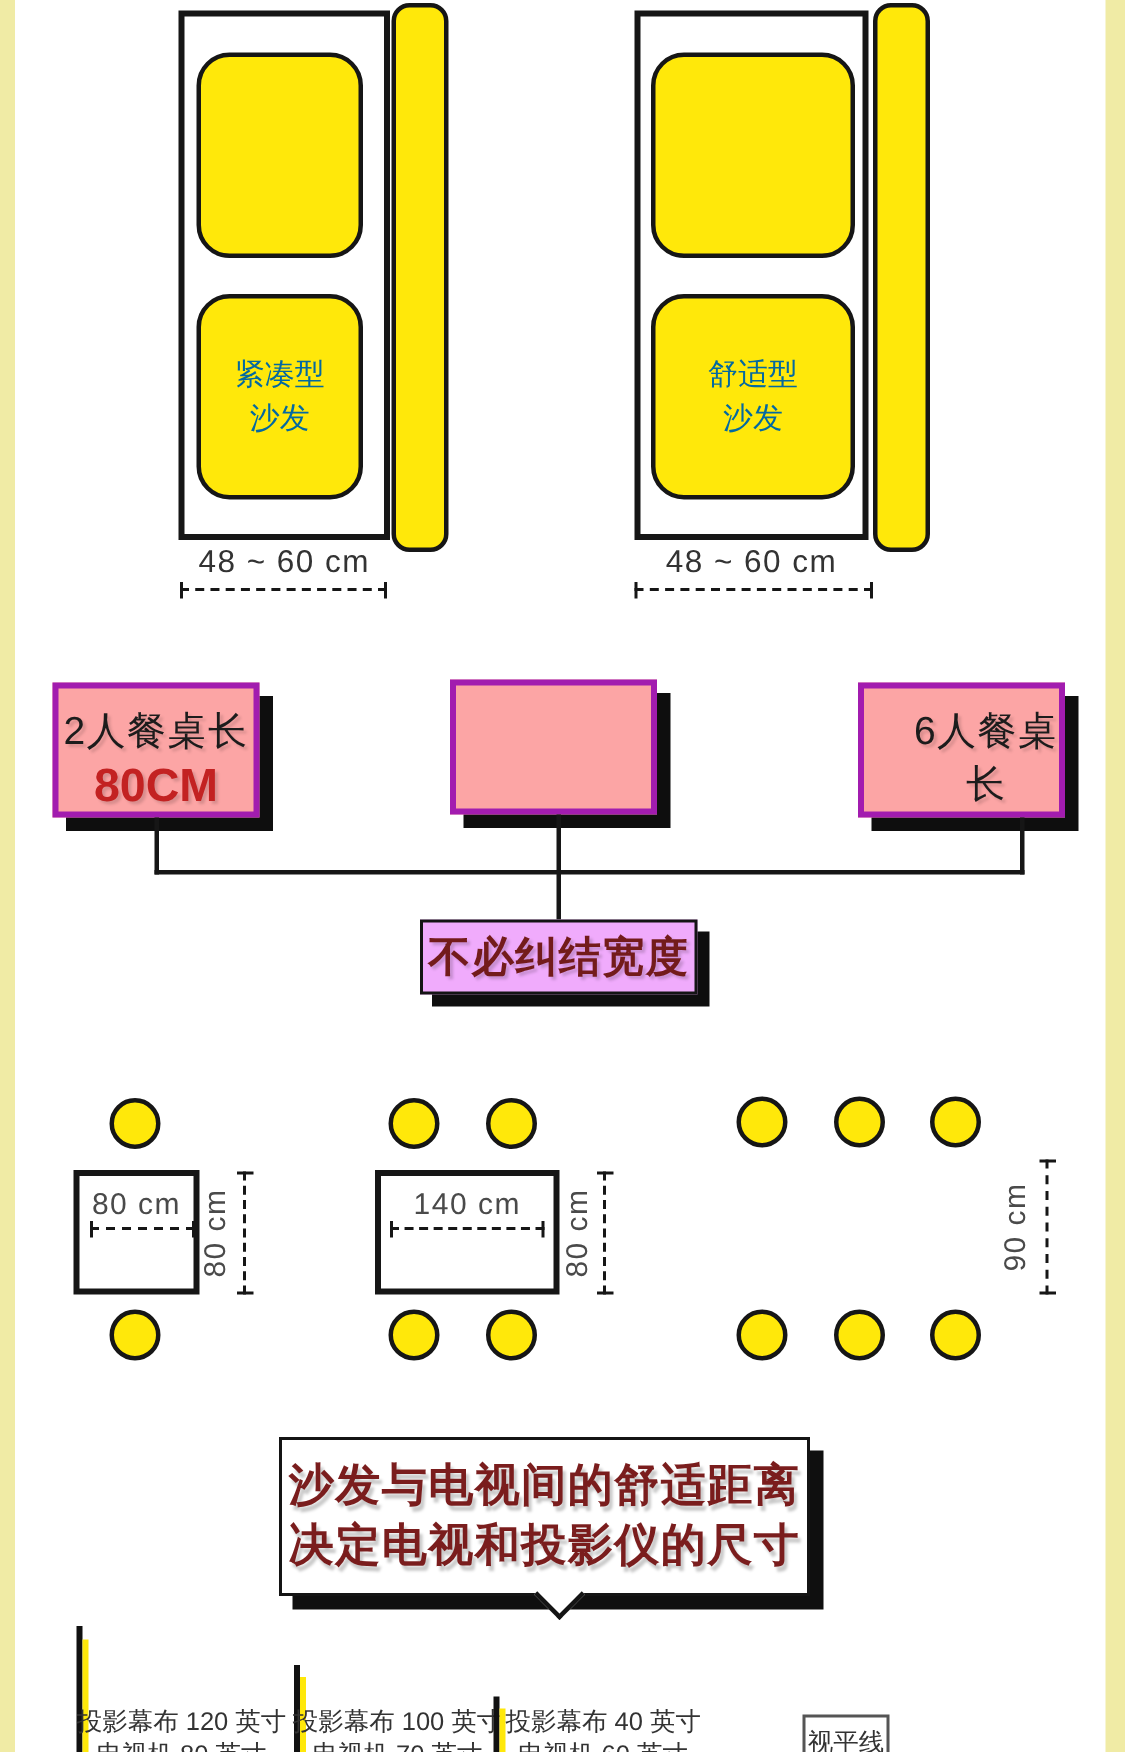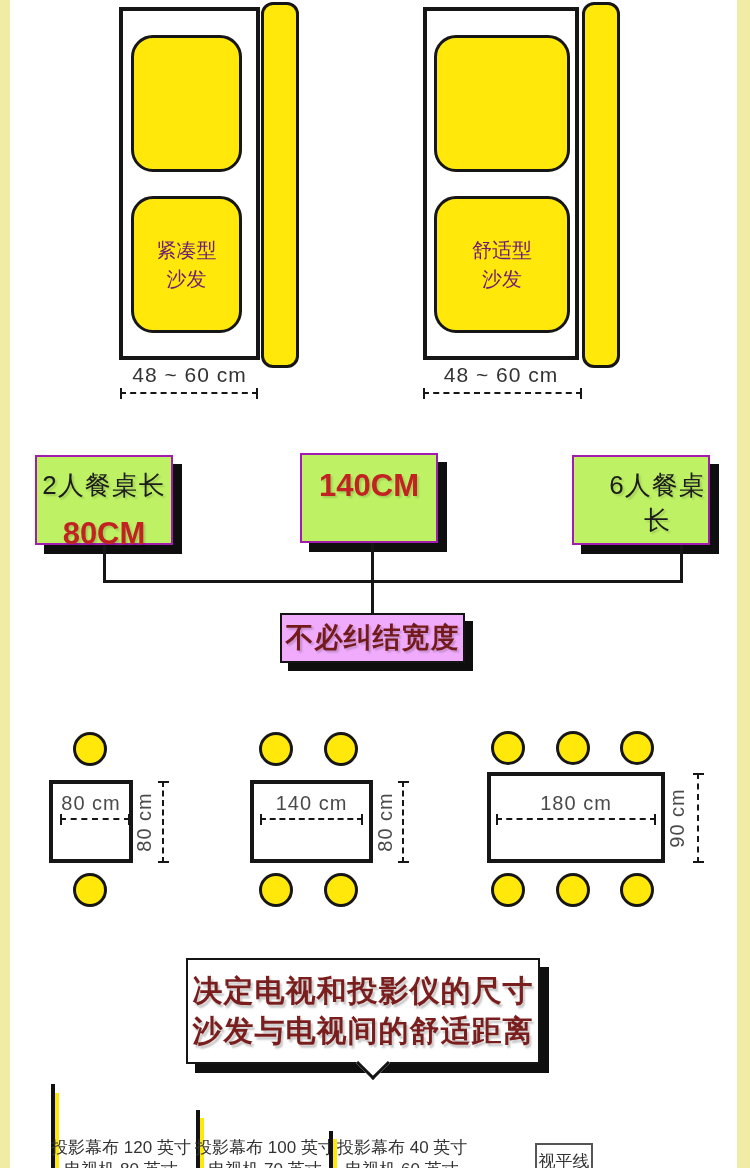--- a/index.html
+++ b/index.html
@@ -5,33 +5,33 @@
   html,body{margin:0;padding:0;background:#ffffff;}
   .canvas{
     position:relative;width:750px;height:1168px;background:#ffffff;overflow:hidden;
     font-family:"Liberation Sans","DejaVu Sans",sans-serif;color:#1a1a1a;
   }
   .strip{position:absolute;top:0;bottom:0;background:#f0eba5;}
   
   .sofa-rect{position:absolute;border:4px solid #161616;background:#fff;box-sizing:border-box;}
   .cushion{position:absolute;background:#ffe80a;border:3px solid #161616;border-radius:22px;
     box-sizing:border-box;display:flex;align-items:center;justify-content:center;}
-  .cushion .ctext{font-size:20px;line-height:29px;color:#701a75;text-align:center;white-space:pre-line;}
+  .cushion .ctext{font-size:20px;line-height:29px;color:#0369a1;text-align:center;white-space:pre-line;}
   .sofa-bar{position:absolute;background:#ffe80a;border:3px solid #161616;border-radius:12px;box-sizing:border-box;}
   .dim-label{position:absolute;font-size:21px;color:#333;text-align:center;letter-spacing:1px;}
   .dash-h{position:absolute;border-top:2px dashed #161616;}
   .tick-v{position:absolute;width:2px;height:11px;background:#161616;top:-6px;}
   .dash-v{position:absolute;border-left:2px dashed #161616;}
   .tick-h{position:absolute;width:11px;height:2px;background:#161616;left:-6px;}
   
-  .label-box{position:absolute;width:138px;height:90px;background:#bef264;border:2px solid #a21caf;
+  .label-box{position:absolute;width:138px;height:90px;background:#fca5a5;border:4px solid #a21caf;
     box-shadow:9px 9px 0 #0e0e0e;text-align:center;box-sizing:border-box;}
   .label-box .t1{font-size:26px;color:#1c1c1c;margin-top:11px;letter-spacing:1px;
     text-shadow:2px 2px 2px rgba(0,0,0,0.15);}
-  .label-box .t2{font-size:31px;font-weight:bold;color:#c32222;margin-top:13px;
+  .label-box .t2{font-size:31px;font-weight:bold;color:#c32222;margin-top:1px;
     text-shadow:2px 2px 2px rgba(0,0,0,0.15);}
   .conn{position:absolute;background:#161616;}
   .note-box{position:absolute;left:280px;top:613px;width:185px;height:50px;background:#f0abfc;
     border:2px solid #141414;box-shadow:8px 8px 0 #0e0e0e;box-sizing:border-box;
     display:flex;align-items:center;justify-content:center;}
   .note-box .ntext{font-size:28px;font-weight:bold;color:#731b1b;letter-spacing:1px;
     text-shadow:2px 2px 2px rgba(0,0,0,0.18);}
   
   .table-rect{position:absolute;border:4px solid #161616;background:#fff;box-sizing:border-box;}
   .table-label{position:absolute;width:100%;text-align:center;font-size:20px;color:#4a4a4a;letter-spacing:1px;}
@@ -85,21 +85,20 @@
   <div class="dash-h" style="left:423px;top:392px;width:159px;">
     <span class="tick-v" style="left:0;"></span>
     <span class="tick-v" style="right:0;"></span>
   </div>
 
   <div class="label-box" style="left:35px;top:455px;">
     <div class="t1">2人餐桌长</div>
     <div class="t2">80CM</div>
   </div>
   <div class="label-box" style="left:300px;top:453px;">
-    <div class="t2">140CM</div>
   </div>
   <div class="label-box" style="left:572px;top:455px;padding-left:33px;">
     <div class="t1">6人餐桌长</div>
   </div>
 
   <div class="conn" style="left:103px;top:545px;width:3px;height:38px;"></div>
   <div class="conn" style="left:680px;top:545px;width:3px;height:38px;"></div>
   <div class="conn" style="left:103px;top:580px;width:580px;height:3px;"></div>
   <div class="conn" style="left:371px;top:543px;width:3px;height:70px;"></div>
 
@@ -135,39 +134,32 @@
   <div class="chair" style="left:324px;top:873px;"></div>
   <div class="vlabel" style="left:353px;top:811px;">80 cm</div>
   <div class="dash-v" style="left:402px;top:781px;height:82px;">
     <span class="tick-h" style="top:0;"></span>
     <span class="tick-h" style="bottom:0;"></span>
   </div>
 
   <div class="chair" style="left:491px;top:731px;"></div>
   <div class="chair" style="left:556px;top:731px;"></div>
   <div class="chair" style="left:620px;top:731px;"></div>
-  <div class="table-rect" style="left:487px;top:772px;width:178px;height:91px;">
-    <div class="table-label" style="top:16px;">180 cm</div>
-    <div class="dash-h" style="left:5px;top:42px;width:160px;">
-      <span class="tick-v" style="left:0;"></span>
-      <span class="tick-v" style="right:0;"></span>
-    </div>
-  </div>
   <div class="chair" style="left:491px;top:873px;"></div>
   <div class="chair" style="left:556px;top:873px;"></div>
   <div class="chair" style="left:620px;top:873px;"></div>
   <div class="vlabel" style="left:645px;top:807px;">90 cm</div>
   <div class="dash-v" style="left:697px;top:773px;height:90px;">
     <span class="tick-h" style="top:0;"></span>
     <span class="tick-h" style="bottom:0;"></span>
   </div>
 
   <div class="bubble">
+    <div class="h">沙发与电视间的舒适距离</div>
     <div class="h">决定电视和投影仪的尺寸</div>
-    <div class="h">沙发与电视间的舒适距离</div>
   </div>
   <div class="bubble-tail"></div>
 
   <div class="screen-black" style="left:51px;top:1084px;height:84px;"></div>
   <div class="screen-yellow" style="left:55px;top:1093px;height:75px;"></div>
   <div class="screen-text" style="left:45px;top:1137px;width:152px;">
     <span>投影幕布 120 英寸</span><br>
     <span>电视机 80 英寸</span>
   </div>
 

